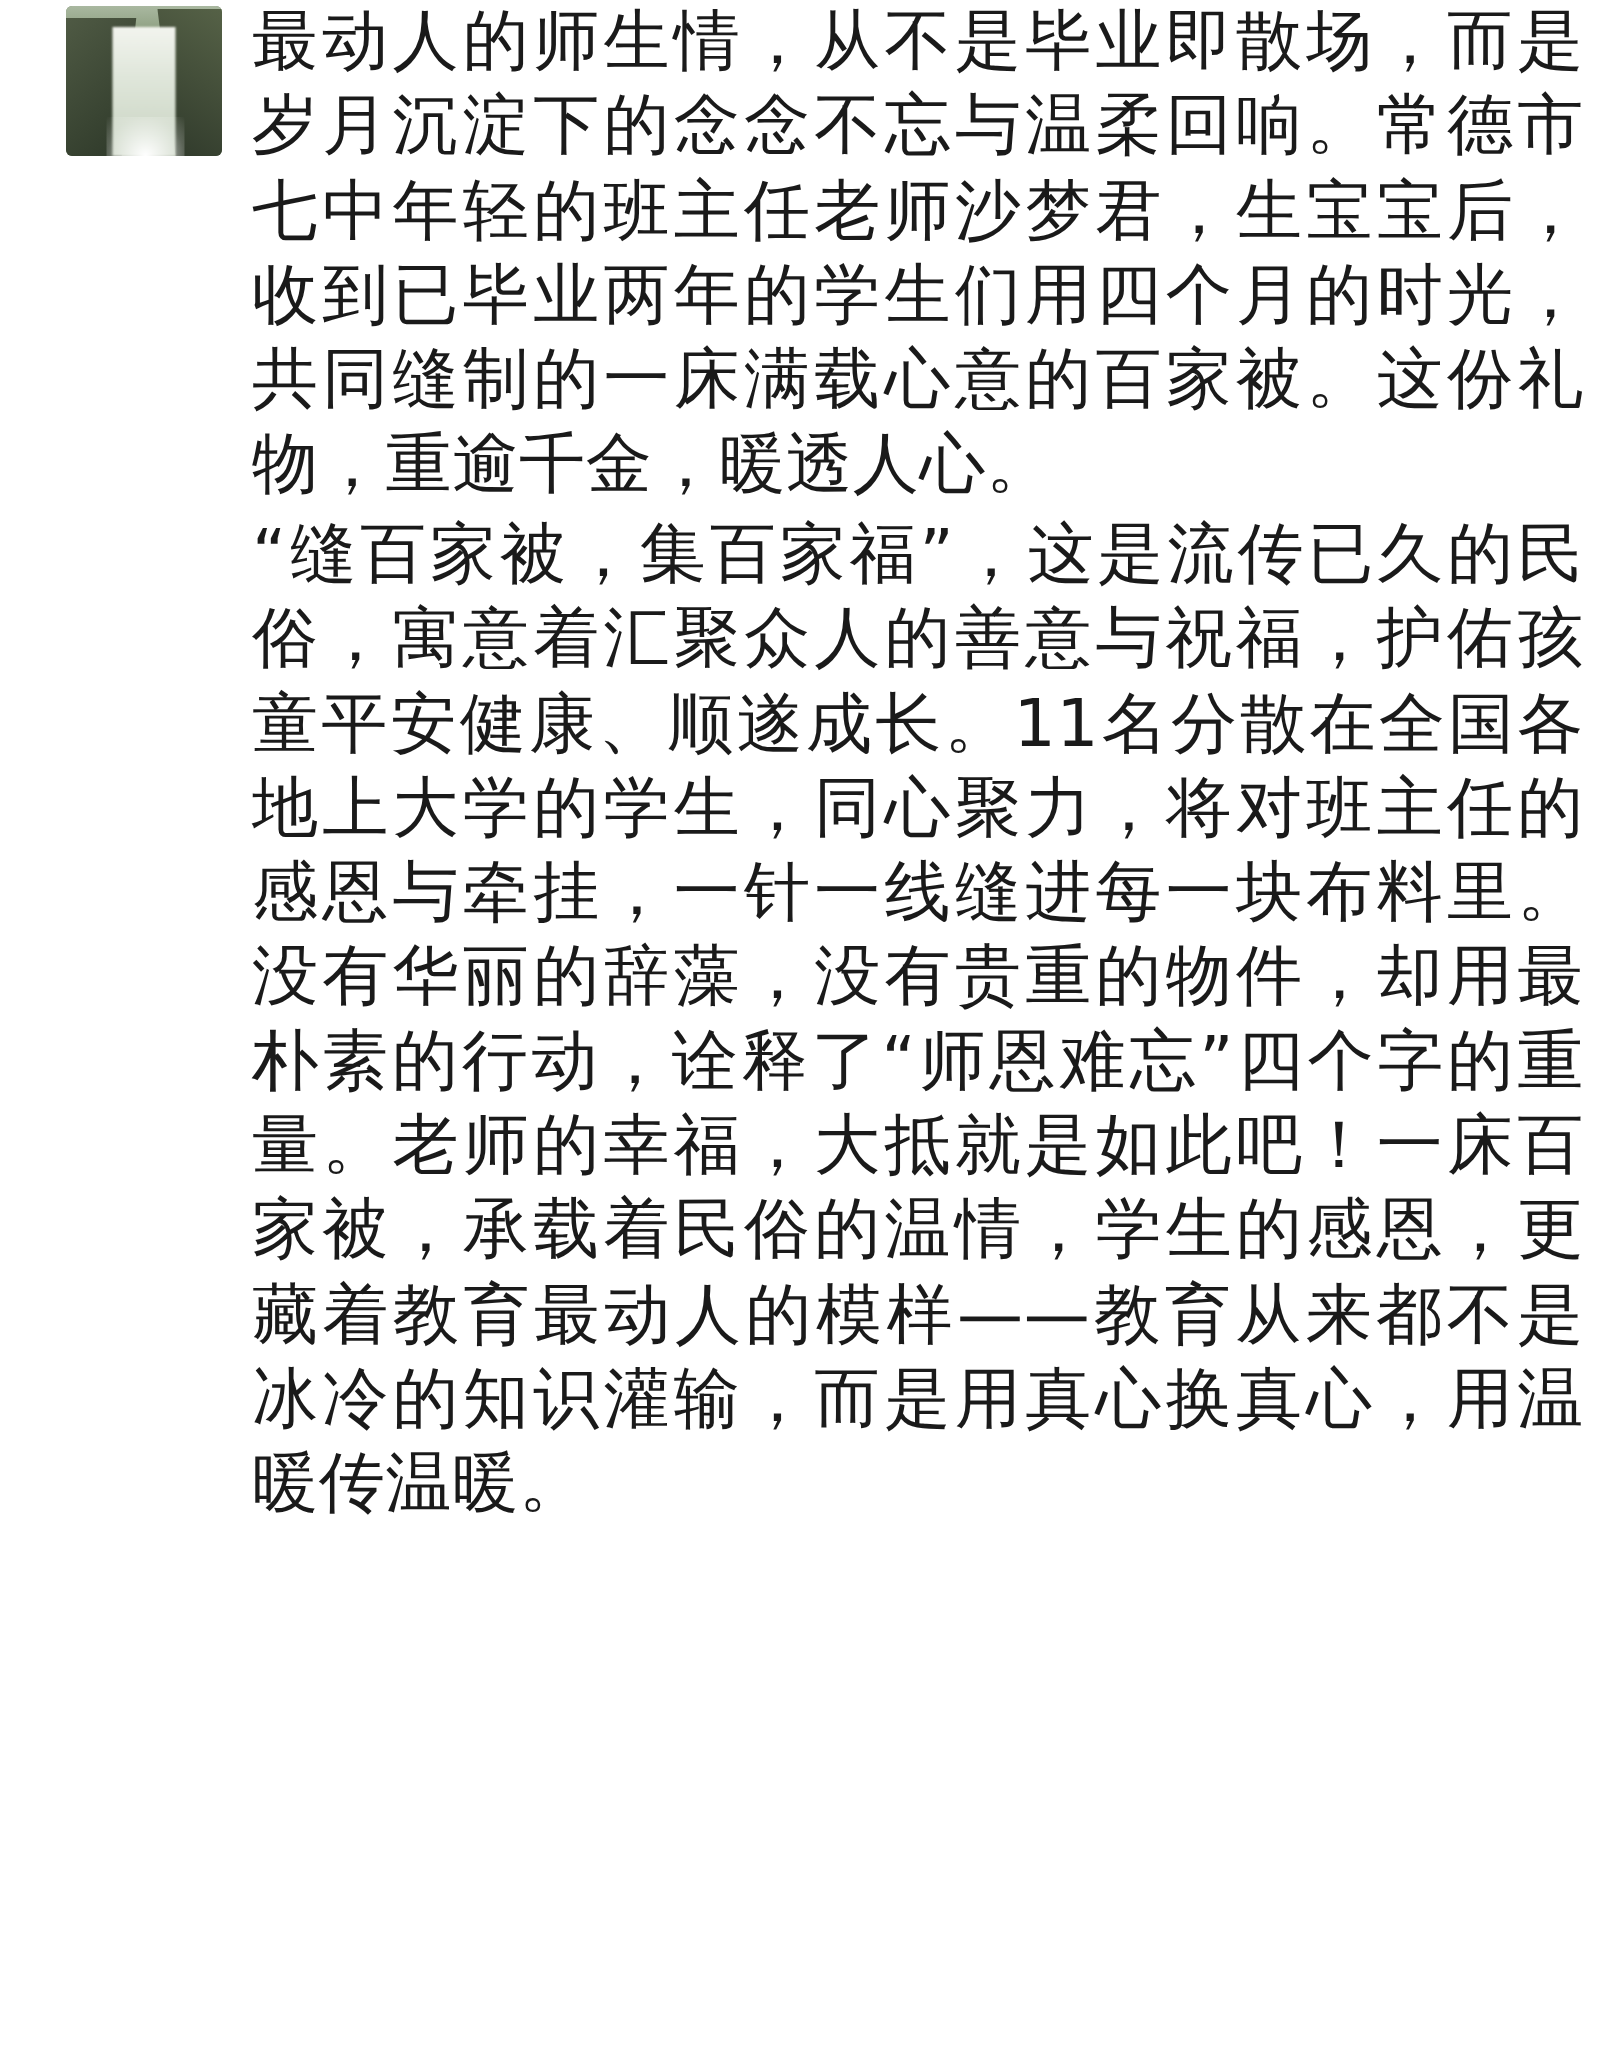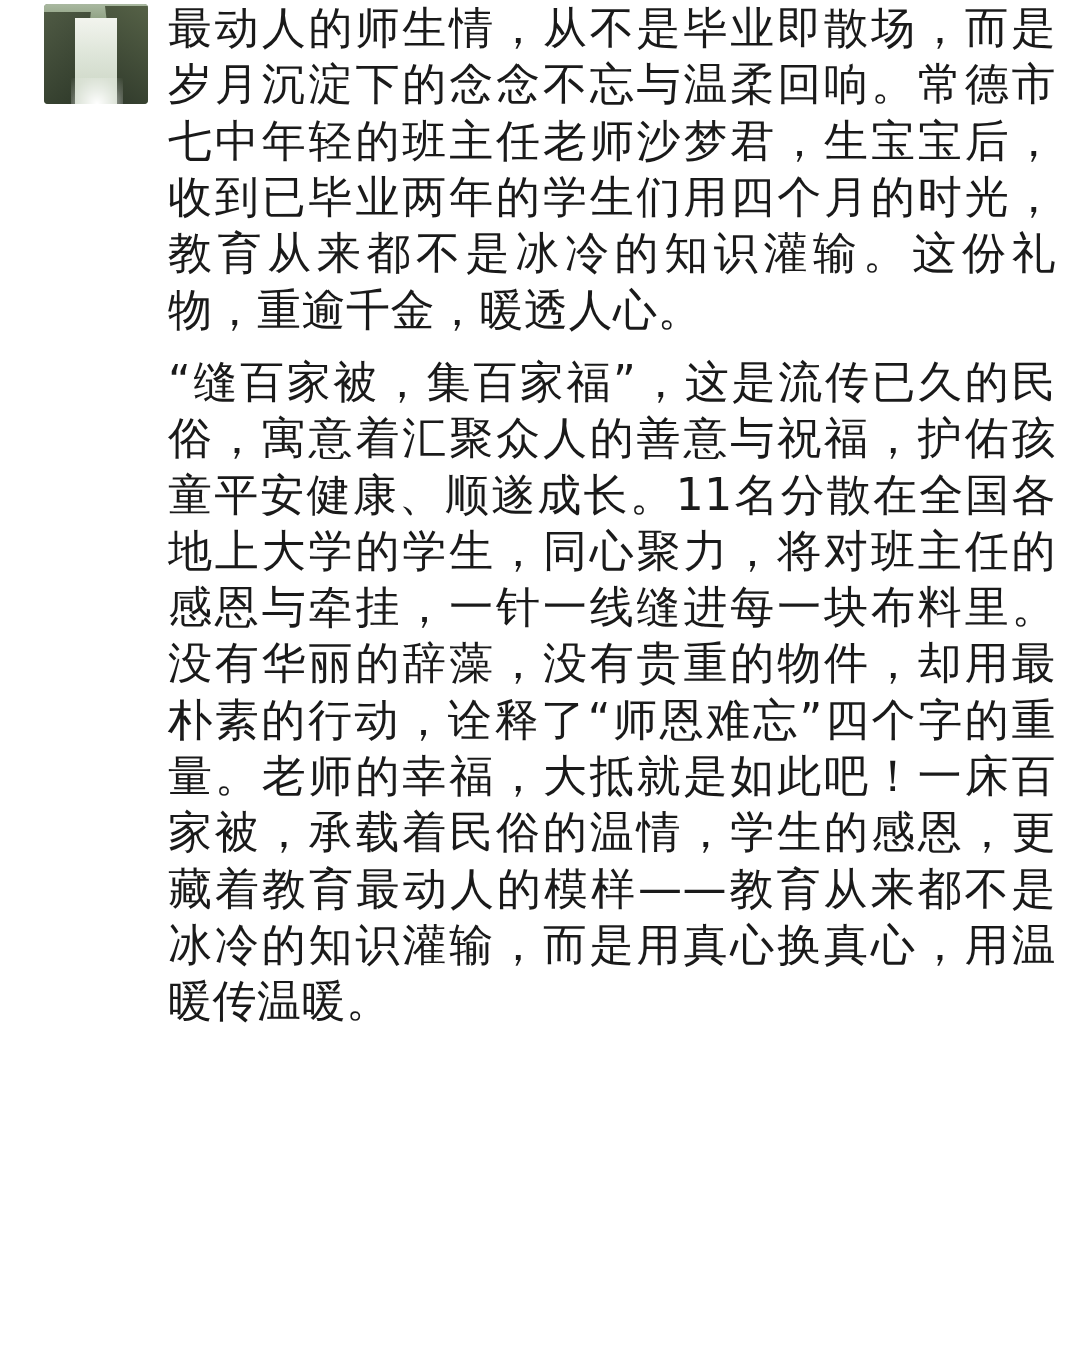--- a/index.html
+++ b/index.html
@@ -71,34 +71,34 @@
     font-size: 44px;
     line-height: 1.28;
     color: #1a1a1a;
     letter-spacing: 0.5px;
     text-align: justify;
     margin: 0;
     font-family: "DejaVu Sans", "Liberation Sans", sans-serif;
     font-weight: 400;
   }
   .paragraph + .paragraph {
-    margin-top: 16px;
+    margin-top: 4px;
   }
 </style>
 </head>
 <body>
 
 <div class="post">
 
   <div class="avatar">
     <div class="sky"></div>
     <div class="rock-left"></div>
     <div class="rock-right"></div>
     <div class="water"></div>
     <div class="foam"></div>
   </div>
 
   <div class="body">
-    <p class="paragraph">最动人的师生情，从不是毕业即散场，而是岁月沉淀下的念念不忘与温柔回响。常德市七中年轻的班主任老师沙梦君，生宝宝后，收到已毕业两年的学生们用四个月的时光，教育从来都不是冰冷的知识灌输。这份礼物，重逾千金，暖透人心。</p>
+    <p class="paragraph">最动人的师生情，从不是毕业即散场，而是岁月沉淀下的念念不忘与温柔回响。常德市七中年轻的班主任老师沙梦君，生宝宝后，收到已毕业两年的学生们用四个月的时光，共同缝制的一床满载心意的百家被。这份礼物，重逾千金，暖透人心。</p>
     <p class="paragraph">“缝百家被，集百家福”，这是流传已久的民俗，寓意着汇聚众人的善意与祝福，护佑孩童平安健康、顺遂成长。11名分散在全国各地上大学的学生，同心聚力，将对班主任的感恩与牵挂，一针一线缝进每一块布料里。没有华丽的辞藻，没有贵重的物件，却用最朴素的行动，诠释了“师恩难忘”四个字的重量。老师的幸福，大抵就是如此吧！一床百家被，承载着民俗的温情，学生的感恩，更藏着教育最动人的模样——教育从来都不是冰冷的知识灌输，而是用真心换真心，用温暖传温暖。</p>
   </div>
 
 </div>
 
 </body></html>

